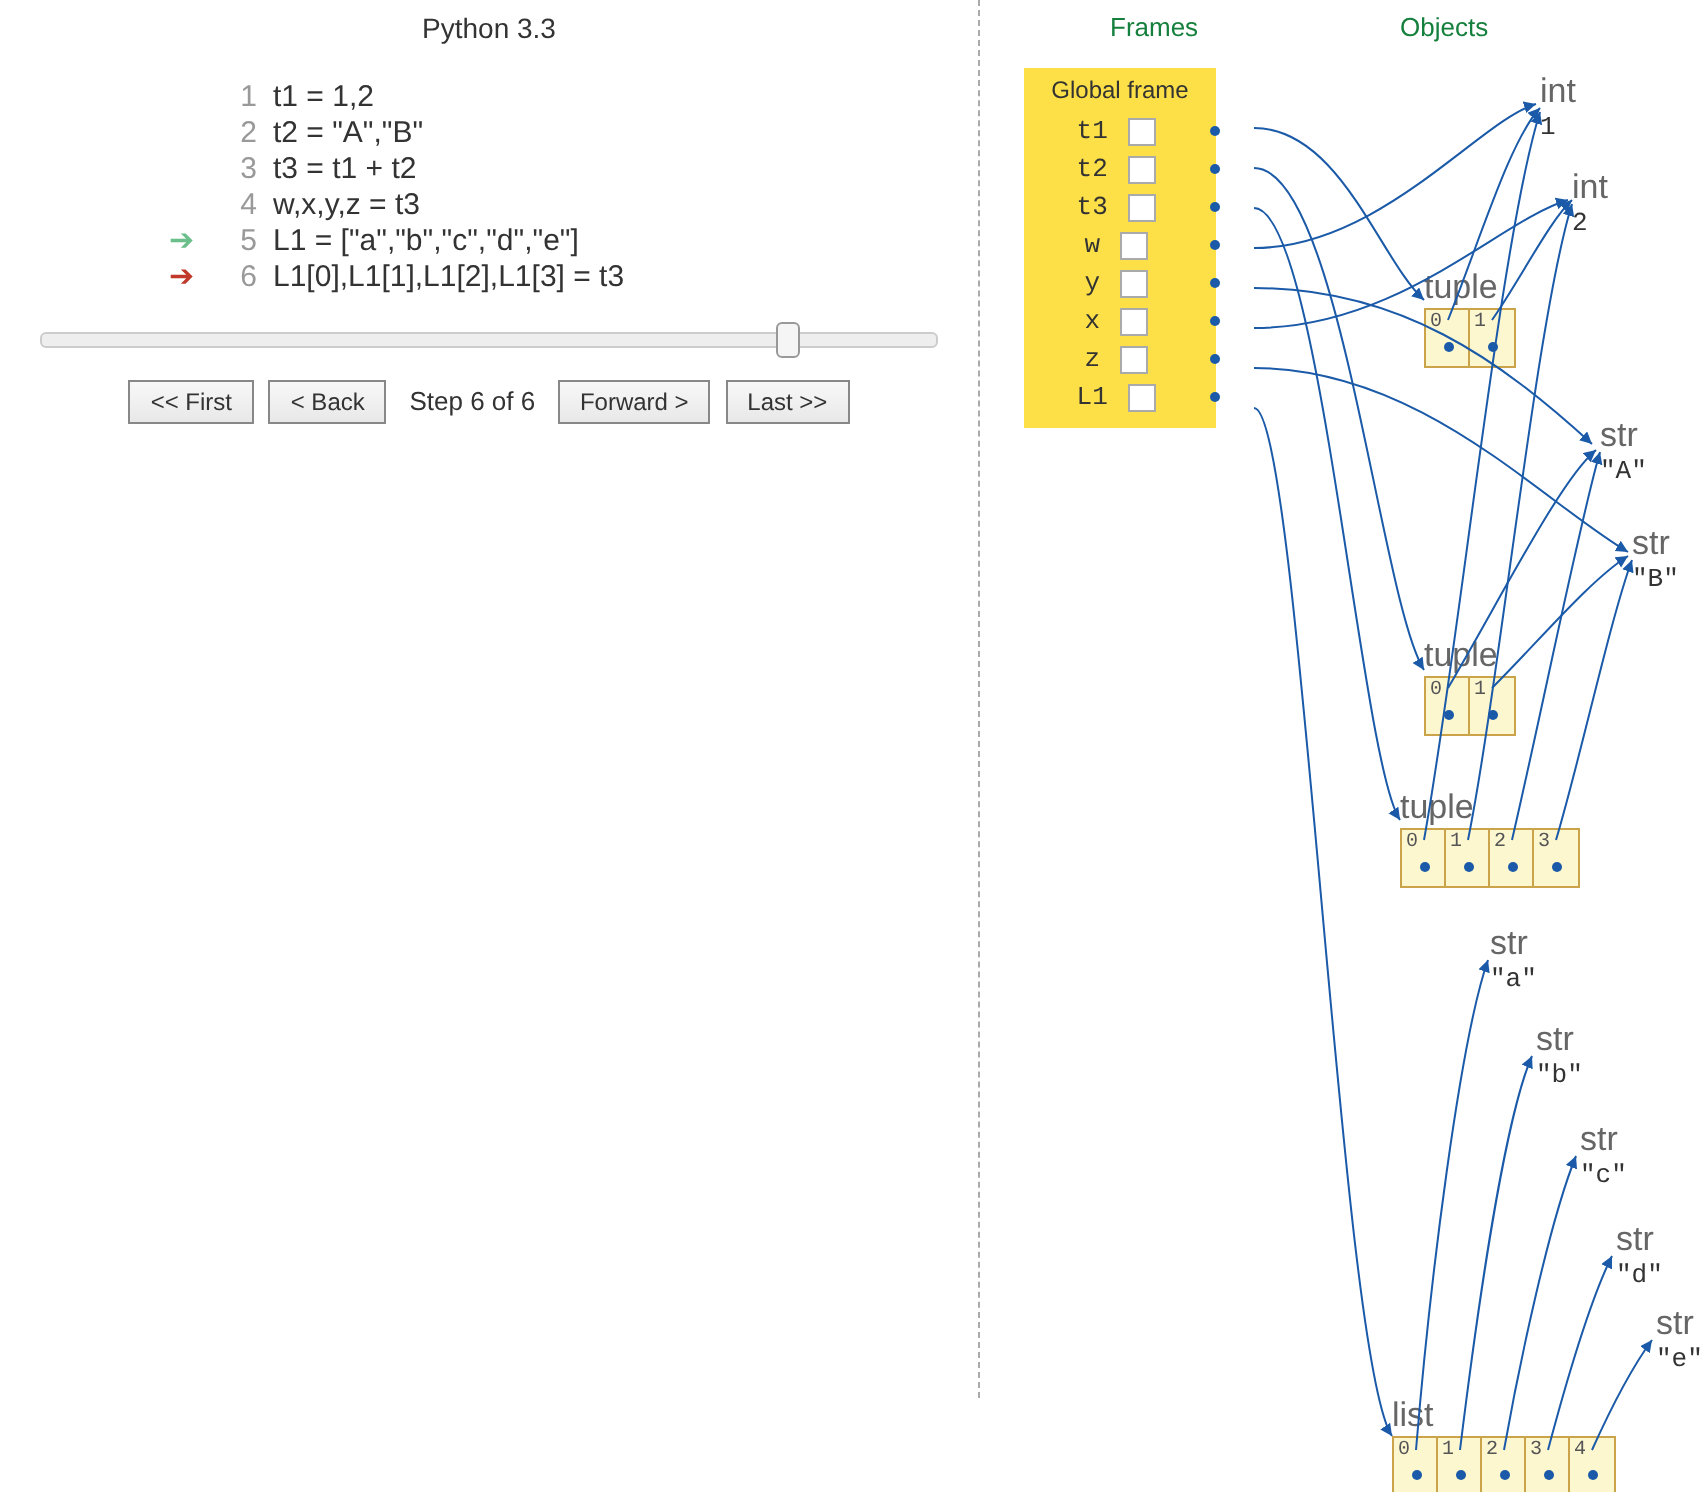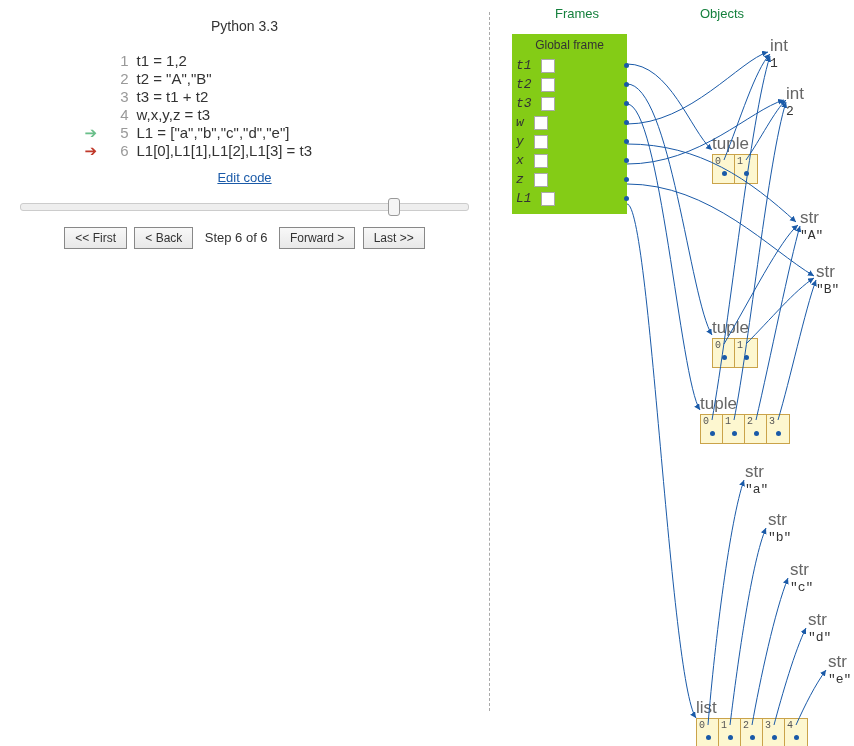--- a/index.html
+++ b/index.html
@@ -11,21 +11,21 @@
     color: #333;
     background: #fff;
     width: 854px;
     height: 746px;
     position: relative;
     overflow: hidden;
   }
   .left-panel {
     position: absolute;
     left: 0;
-    top: 12px;
+    top: 0;
     width: 490px;
     height: 699px;
     border-right: 1px dashed #aaa;
   }
   .right-panel {
     position: absolute;
     left: 490px;
     top: 0;
     width: 364px;
     height: 746px;
@@ -98,28 +98,28 @@
   .legend-row { margin-bottom: 2px; }
 
   .hdr { position: absolute; top: 6px; font-size: 13px; color: #15803d; }
   .hdr.frames { left: 65px; }
   .hdr.objects { left: 210px; }
 
   .frame-box {
     position: absolute;
     left: 22px;
     top: 34px;
-    width: 115px;
-    background: #84cc16;
+    width: 96px;
+    background: #fde047;
     padding: 4px 0 6px 0;
     font-family: "Courier New", monospace;
     font-size: 13px;
   }
   .frame-title { text-align: center; margin-bottom: 4px; font-family: Verdana, Arial, sans-serif; font-size: 12px; }
-  .var-row { text-align: left; padding: 2px 8px 2px 4px; position: relative; font-style: italic; }
+  .var-row { text-align: center; padding: 2px 8px 2px 4px; position: relative; }
   .var-dot {
     position: absolute;
     right: -2px;
     top: 7px;
     width: 5px; height: 5px;
     background: #1a5aa8;
     border-radius: 50%;
   }
   .var-box {
     display: inline-block;
@@ -171,21 +171,20 @@
 
   <div class="code-block">
     <div class="code-line"><span class="arrow-col"> </span><span class="lineno">1</span><span>t1 = 1,2</span></div>
     <div class="code-line"><span class="arrow-col"> </span><span class="lineno">2</span><span>t2 = "A","B"</span></div>
     <div class="code-line"><span class="arrow-col"> </span><span class="lineno">3</span><span>t3 = t1 + t2</span></div>
     <div class="code-line"><span class="arrow-col"> </span><span class="lineno">4</span><span>w,x,y,z = t3</span></div>
     <div class="code-line"><span class="arrow-col arrow-green">➔</span><span class="lineno">5</span><span>L1 = ["a","b","c","d","e"]</span></div>
     <div class="code-line"><span class="arrow-col arrow-red">➔</span><span class="lineno">6</span><span>L1[0],L1[1],L1[2],L1[3] = t3</span></div>
   </div>
 
-  <a class="edit-link">Edit code</a>
 
   <div class="slider-wrap">
     <div class="slider-track"></div>
     <div class="slider-thumb"></div>
   </div>
 
   <div class="btn-row">
     <span class="btn">&lt;&lt; First</span>
     <span class="btn">&lt; Back</span>
     <span class="step-label">Step 6 of 6</span>

